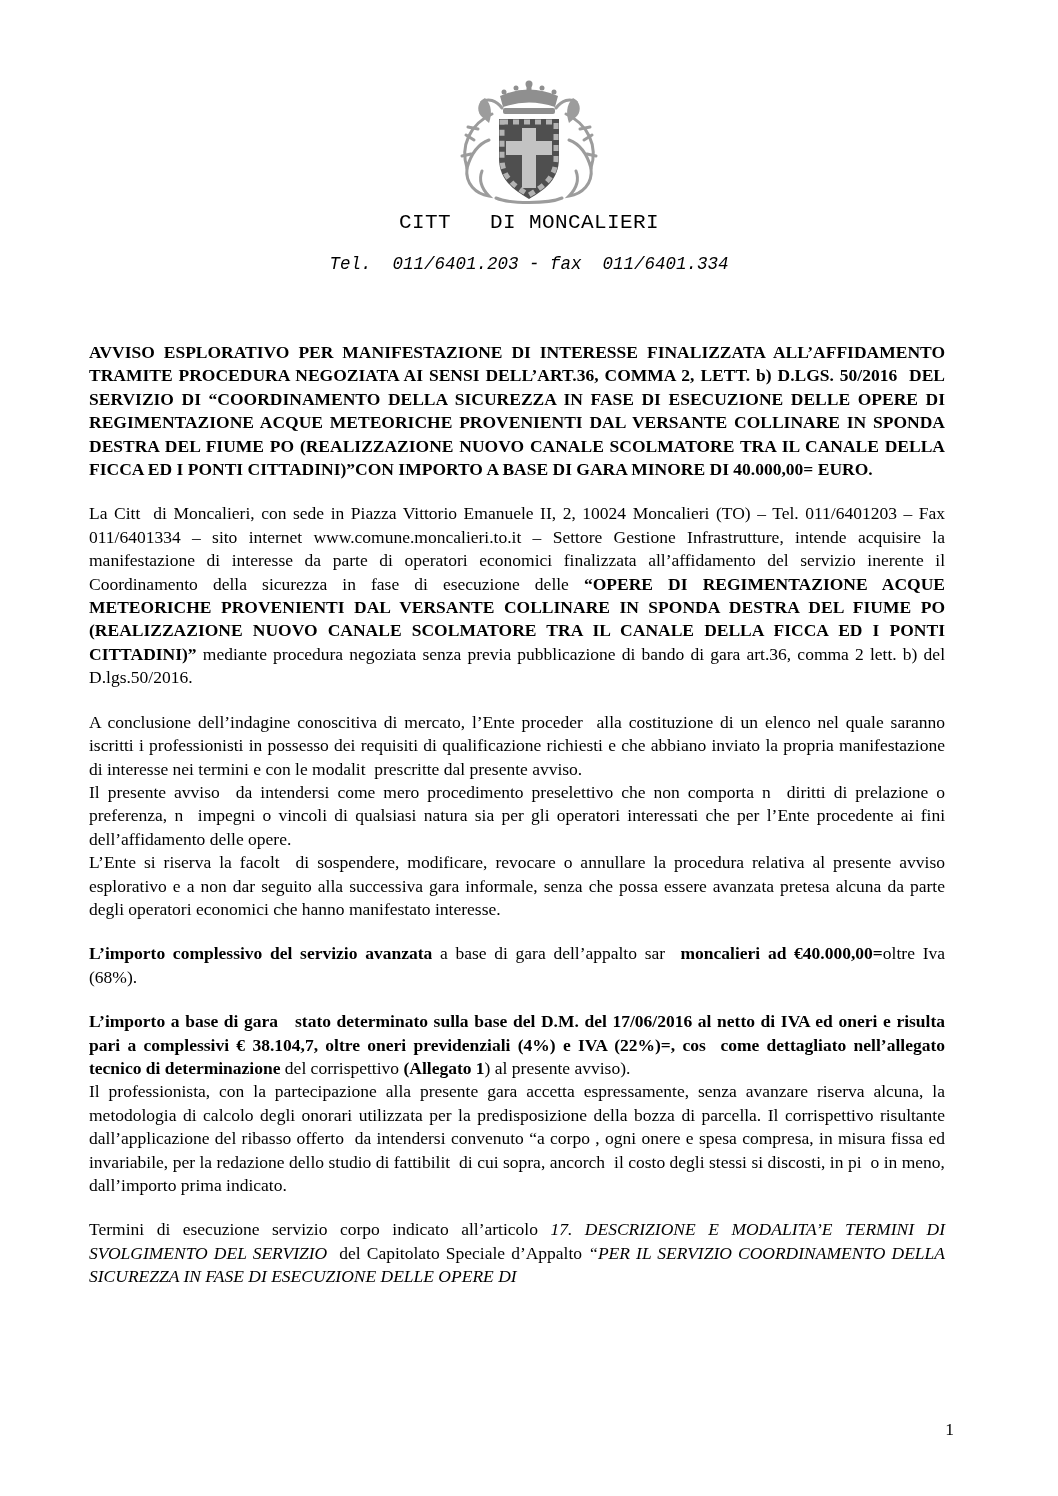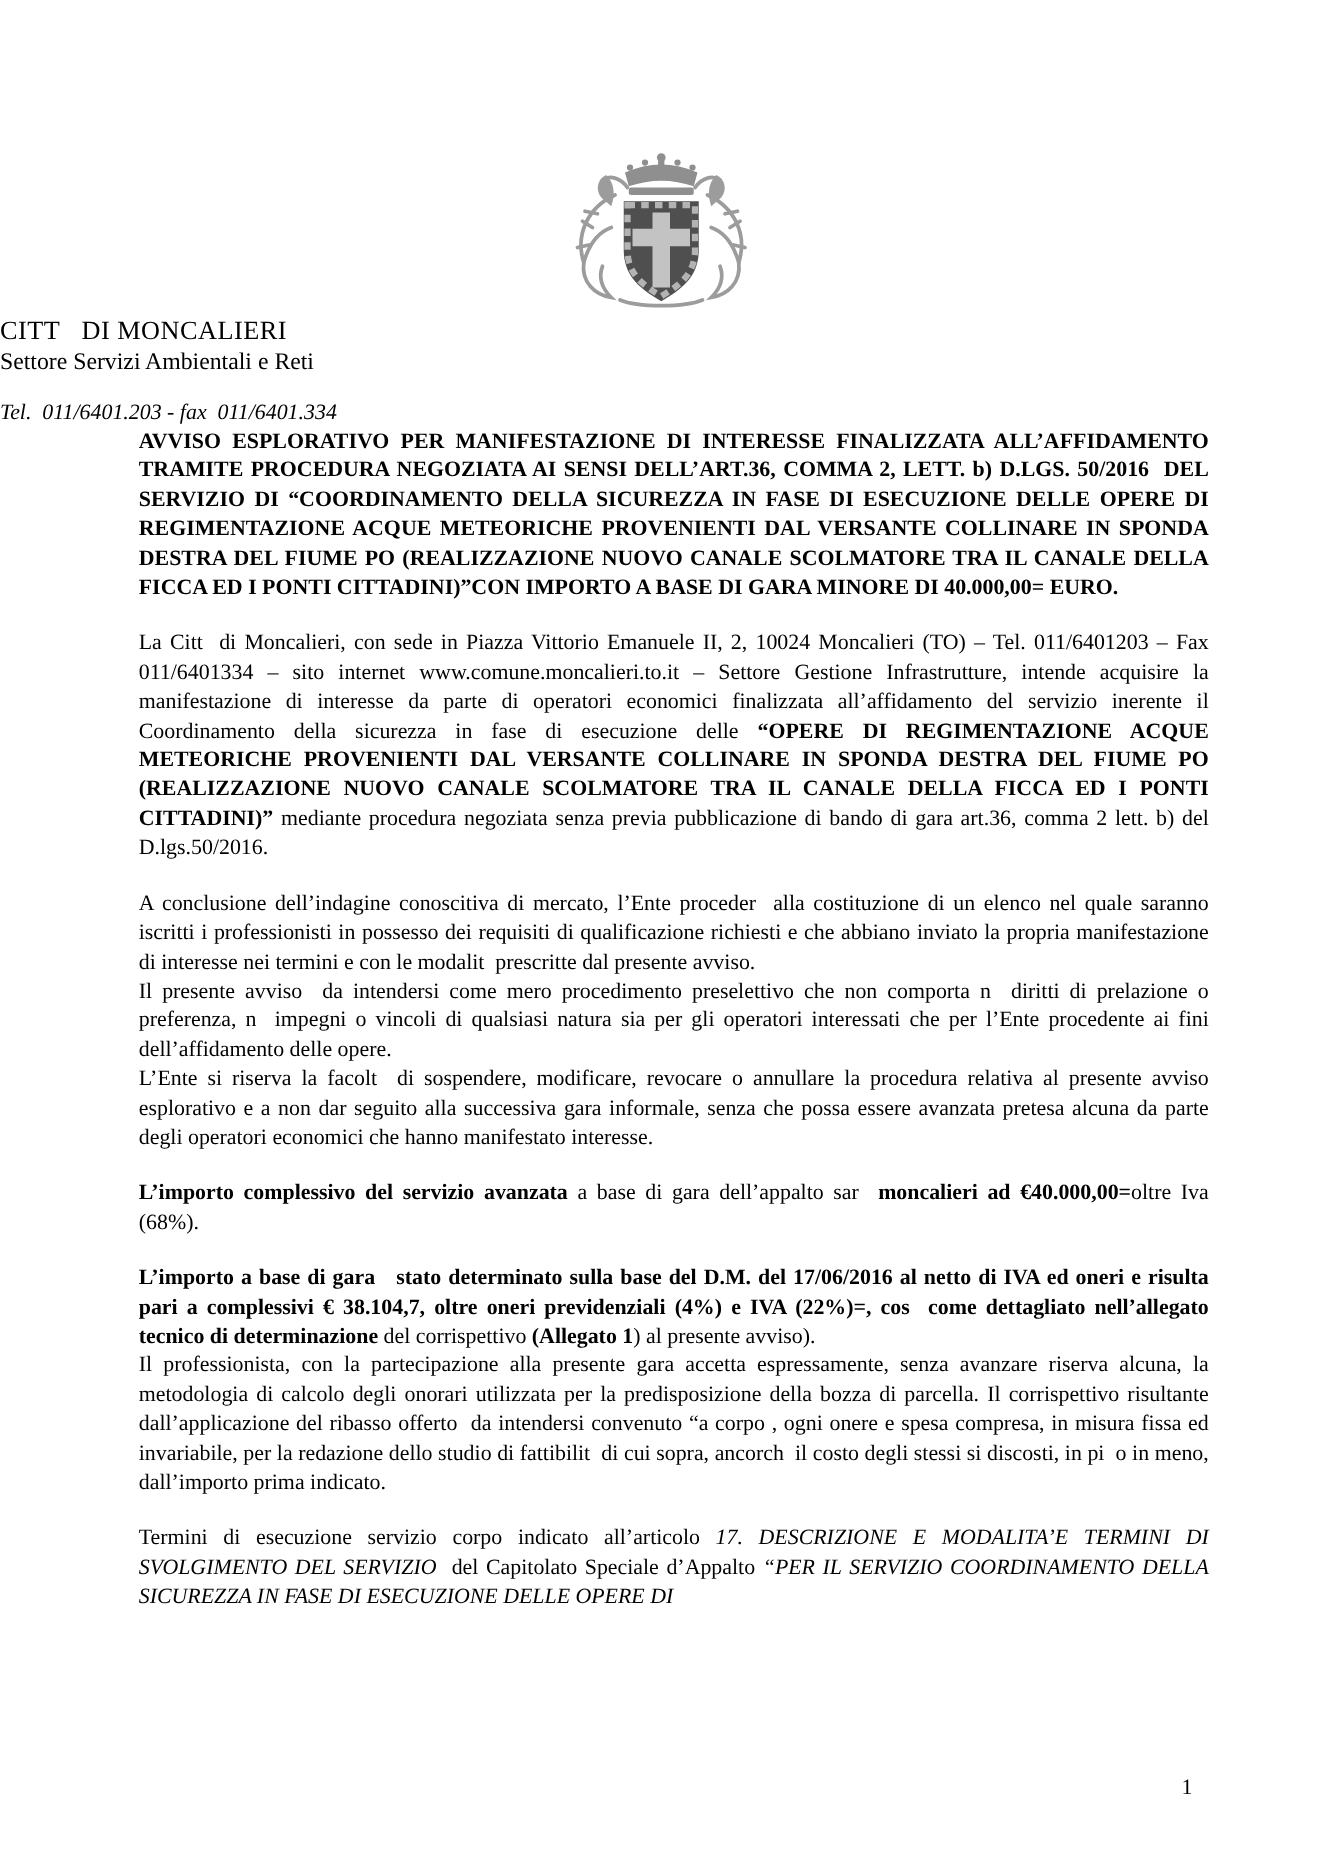--- a/index.html
+++ b/index.html
@@ -10,22 +10,24 @@
   .page {
     position: relative;
     width: 1058px;
     height: 1496px;
     background: #ffffff;
     color: #000000;
     font-family: "Liberation Serif", "DejaVu Serif", serif;
     overflow: hidden;
   }
   .letterhead {
-    padding-top: 120px;
+    padding-top: 78px;
+    text-align: center;
     line-height: 1.22;
+    font-family: Liberation Mono, monospace;
   }
   .emblem {
     display: block;
     margin: 0 auto 4px auto;
     width: 152px;
     height: 128px;
   }
   .city {
     font-size: 21px;
     letter-spacing: 0.4px;
@@ -33,21 +35,21 @@
   .dept {
     font-size: 19px;
   }
   .tel {
     font-size: 17.5px;
     font-style: italic;
     margin-top: 18px;
   }
   .content {
     position: absolute;
-    left: 111px;
+    left: 89px;
     top: 341px;
     width: 856px;
     font-size: 17.5px;
     line-height: 23.4px;
     text-align: justify;
   }
   .par { margin: 0; }
   .mb  { margin-bottom: 21px; }
   .bold { font-weight: bold; }
   .it   { font-style: italic; }
@@ -95,21 +97,20 @@
 
       <path d="M45,41 h60 v39 c0,21 -13,31 -30,41 c-17,-10 -30,-20 -30,-41 z" fill="#4f4f4f"></path>
       <path d="M48,44 h54 v36 c0,19 -12,28 -27,37 c-15,-9 -27,-18 -27,-37 z" fill="none" stroke-width="5" stroke-dasharray="6 5" stroke="#b3b3b3"></path>
 
       <g fill="#c3c3c3">
         <rect x="68" y="50" width="14" height="60"></rect>
         <rect x="52" y="63" width="46" height="14"></rect>
       </g>
     </svg>
     <div class="city">CITT&nbsp;&nbsp; DI MONCALIERI</div>
-    <div class="dept">Settore Servizi Ambientali e Reti</div>
     <div class="tel">Tel.&nbsp; 011/6401.203 - fax&nbsp; 011/6401.334</div>
   </header>
 
   <main class="content">
 
     <p class="par bold mb">AVVISO ESPLORATIVO PER MANIFESTAZIONE DI INTERESSE FINALIZZATA ALL’AFFIDAMENTO TRAMITE PROCEDURA NEGOZIATA AI SENSI DELL’ART.36, COMMA 2, LETT. b) D.LGS. 50/2016 &nbsp;DEL SERVIZIO DI “COORDINAMENTO DELLA SICUREZZA IN FASE DI ESECUZIONE DELLE OPERE DI REGIMENTAZIONE ACQUE METEORICHE PROVENIENTI DAL VERSANTE COLLINARE IN SPONDA DESTRA DEL FIUME PO (REALIZZAZIONE NUOVO CANALE SCOLMATORE TRA IL CANALE DELLA FICCA ED I PONTI CITTADINI)”CON IMPORTO A BASE DI GARA MINORE DI 40.000,00= EURO.</p>
 
     <p class="par mb"><span>La Citt&nbsp; di Moncalieri, con sede in Piazza Vittorio Emanuele II, 2, 10024 Moncalieri (TO) – Tel. 011/6401203 – Fax 011/6401334 – sito internet www.comune.moncalieri.to.it – Settore Gestione Infrastrutture, intende acquisire la manifestazione di interesse da parte di operatori economici finalizzata all’affidamento del servizio inerente il Coordinamento della sicurezza in fase di esecuzione delle </span><span class="bold">“OPERE DI REGIMENTAZIONE ACQUE METEORICHE PROVENIENTI DAL VERSANTE COLLINARE IN SPONDA DESTRA DEL FIUME PO (REALIZZAZIONE NUOVO CANALE SCOLMATORE TRA IL CANALE DELLA FICCA ED I PONTI CITTADINI)”</span><span> mediante procedura negoziata senza previa pubblicazione di bando di gara art.36, comma 2 lett. b) del D.lgs.50/2016.</span></p>
 
     <p class="par">A conclusione dell’indagine conoscitiva di mercato, l’Ente proceder&nbsp; alla costituzione di un elenco nel quale saranno iscritti i professionisti in possesso dei requisiti di qualificazione richiesti e che abbiano inviato la propria manifestazione di interesse nei termini e con le modalit&nbsp; prescritte dal presente avviso.</p>

